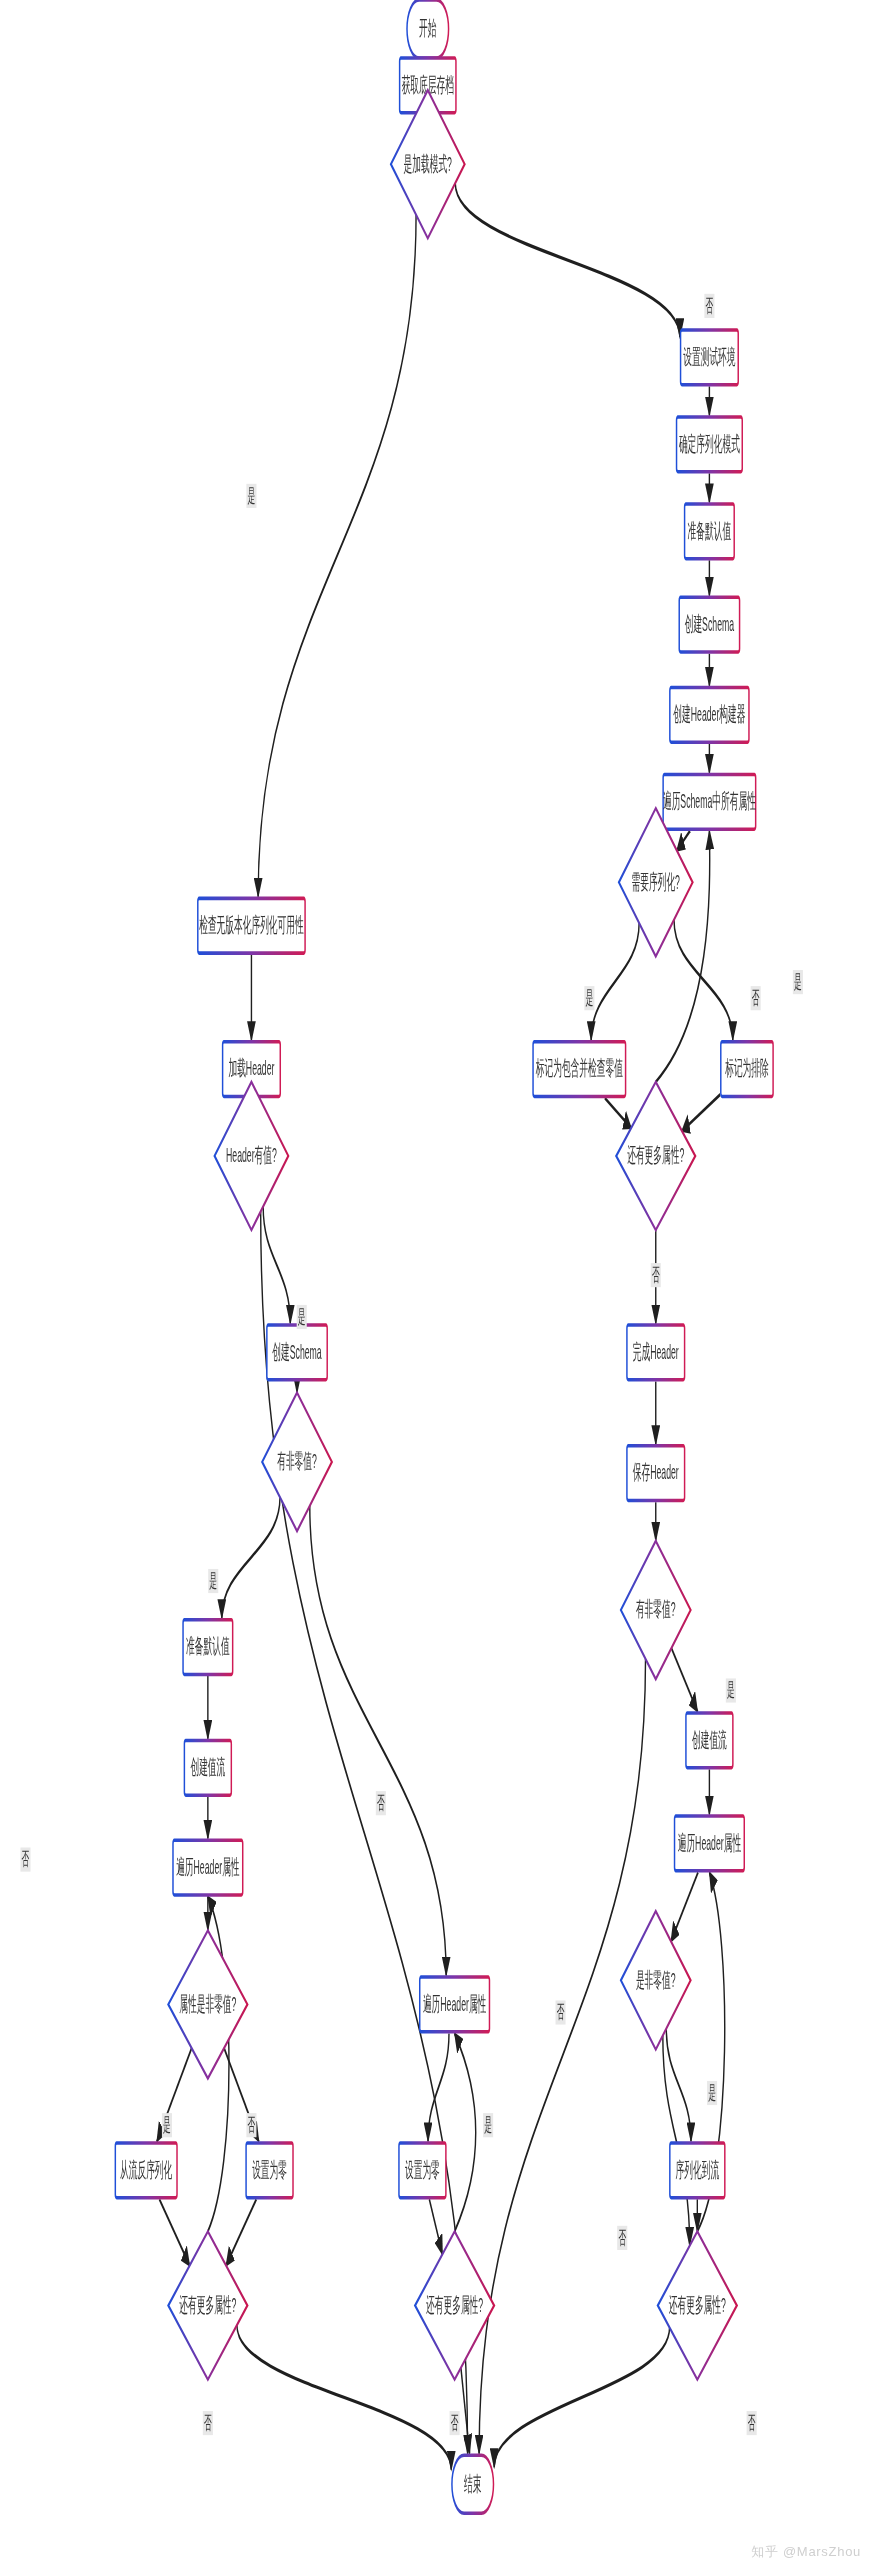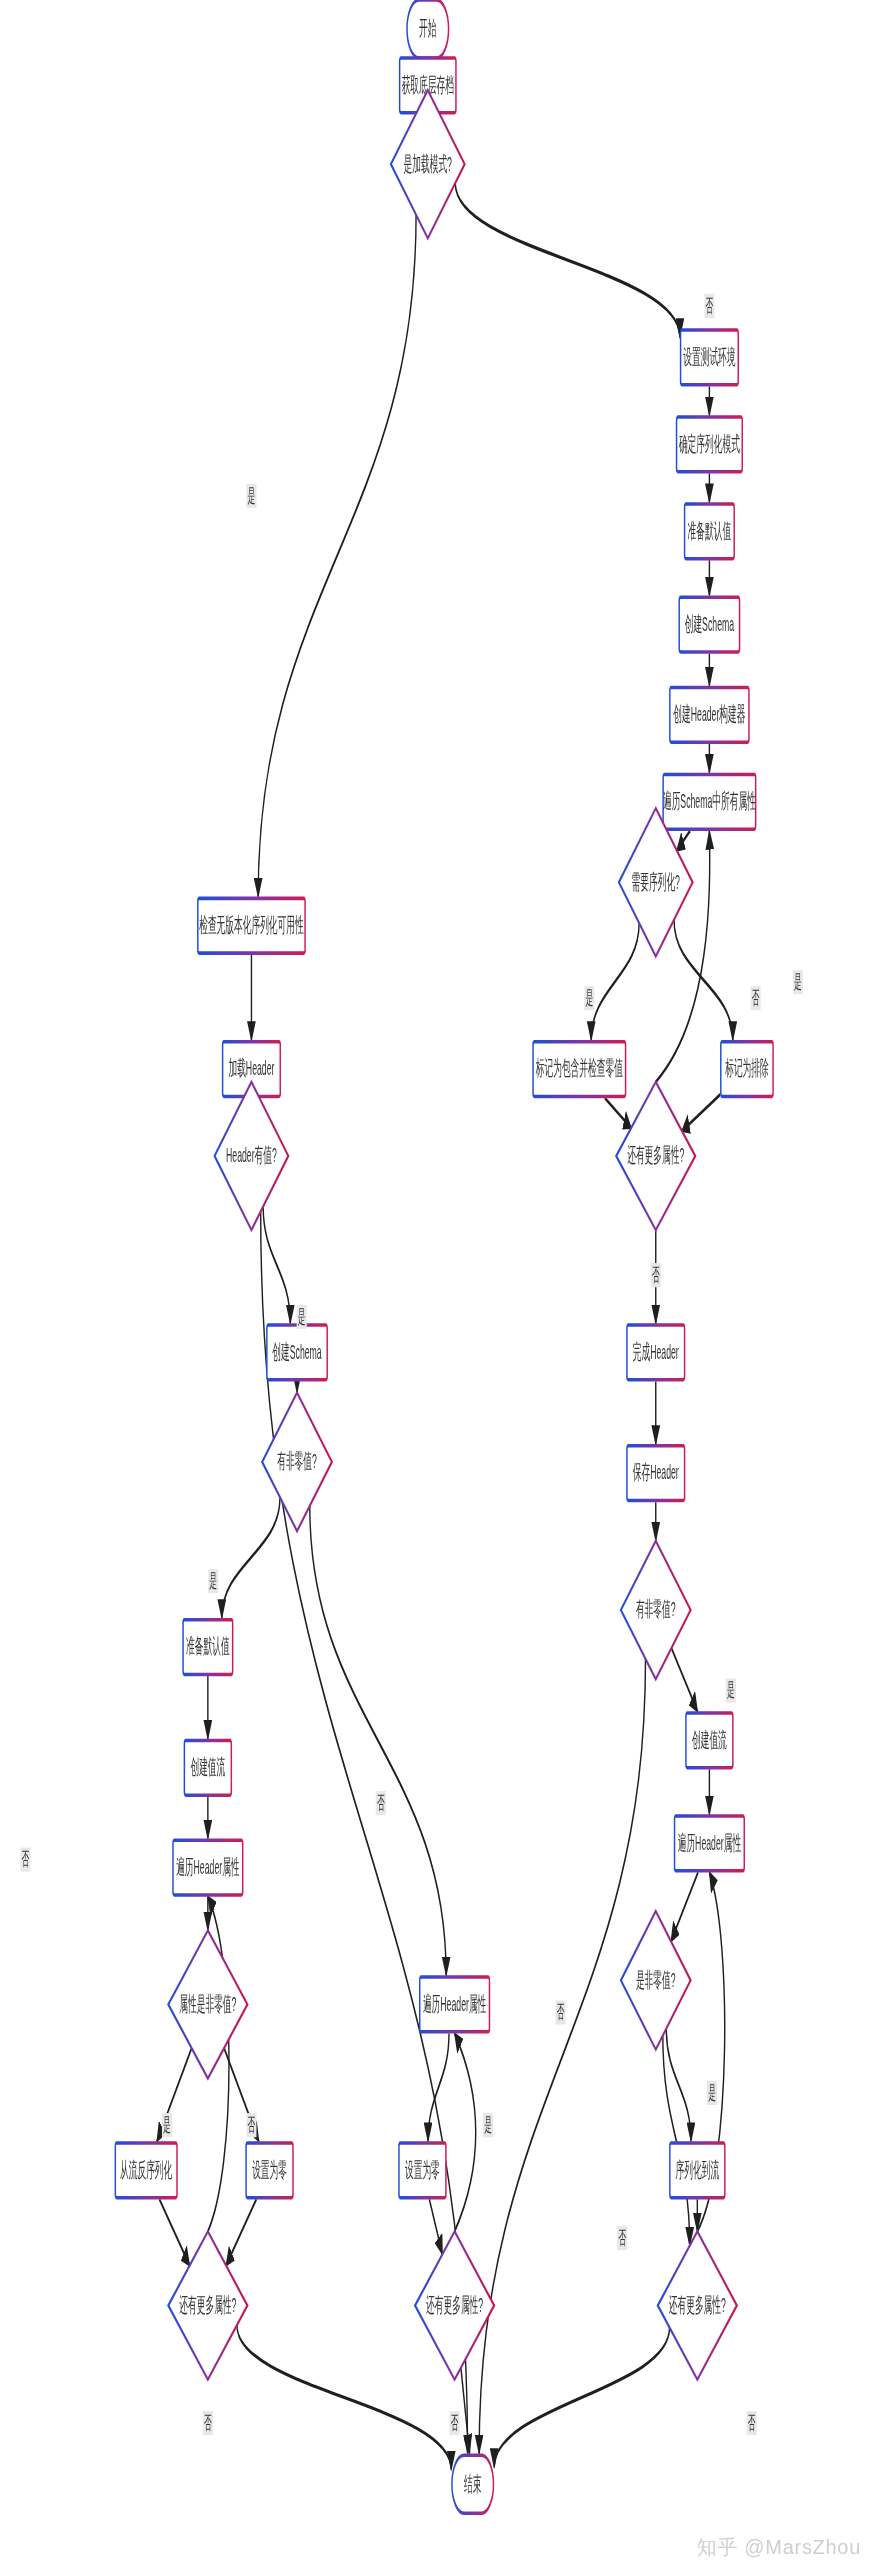--- a/index.html
+++ b/index.html
@@ -6,21 +6,21 @@
   body{font-family:"Liberation Sans","DejaVu Sans",sans-serif;}
   #stage{position:relative;width:873px;height:2576px;background:#ffffff;overflow:hidden;}
   svg#flow{position:absolute;left:0;top:0;width:873px;height:2576px;display:block;}
   .node-shape{fill:#ffffff;stroke-width:2.2;}
   .node-text{font-family:"Liberation Sans","DejaVu Sans",sans-serif;font-size:13px;fill:#333333;
              text-anchor:middle;dominant-baseline:middle;}
   .edge-line{fill:none;stroke:#1f1f1f;stroke-width:2.1;}
   .edge-label-bg{fill:#e8e8e8;}
   .edge-label-text{font-family:"Liberation Sans","DejaVu Sans",sans-serif;font-size:11.5px;fill:#333333;
                    text-anchor:middle;dominant-baseline:middle;}
-  .watermark{position:absolute;right:12px;bottom:14.8px;color:#cfcfcf;font-size:20px;
+  .watermark{position:absolute;right:12px;bottom:14.8px;color:#cfcfcf;font-size:13px;
              font-family:"Liberation Sans","DejaVu Sans",sans-serif;letter-spacing:0.7px;
              user-select:none;white-space:nowrap;}
 </style>
 </head>
 <body>
 
 <div id="stage">
 
   <svg id="flow" viewBox="0 0 1302 1600" preserveAspectRatio="none">
     <defs>

